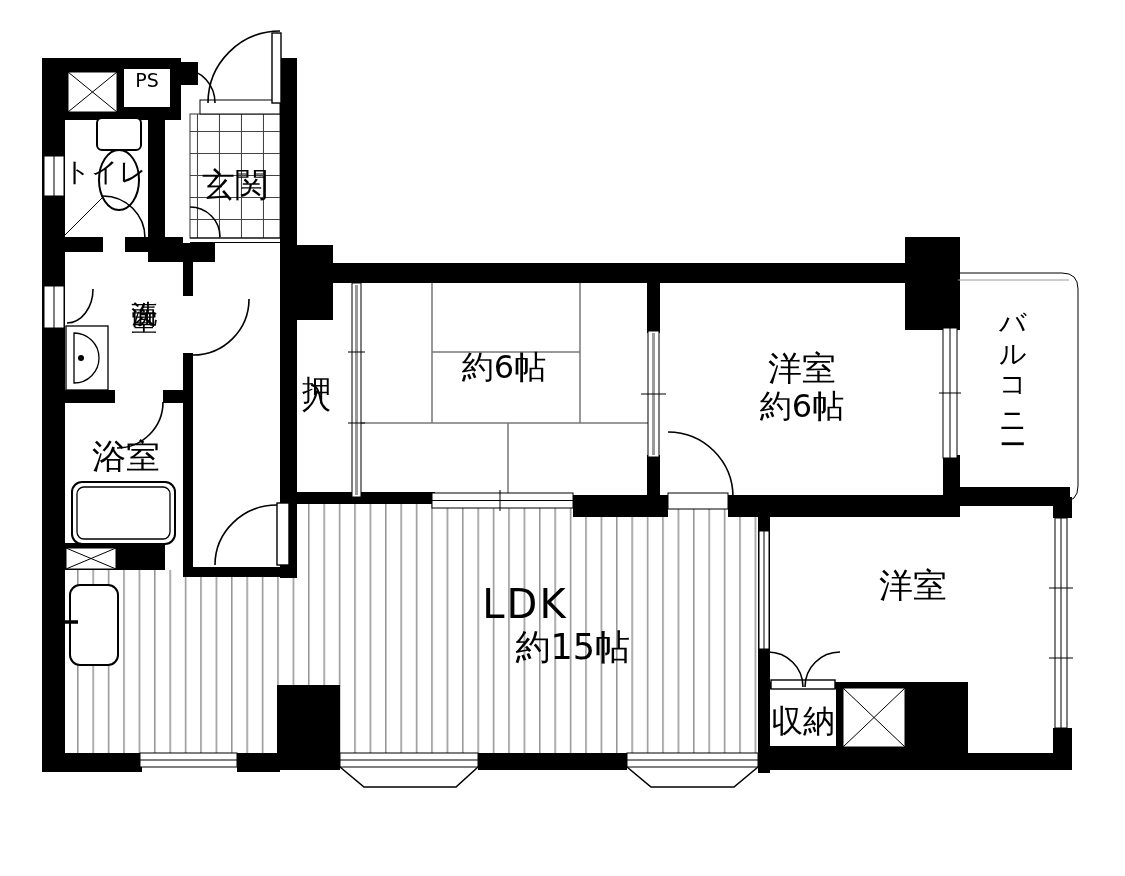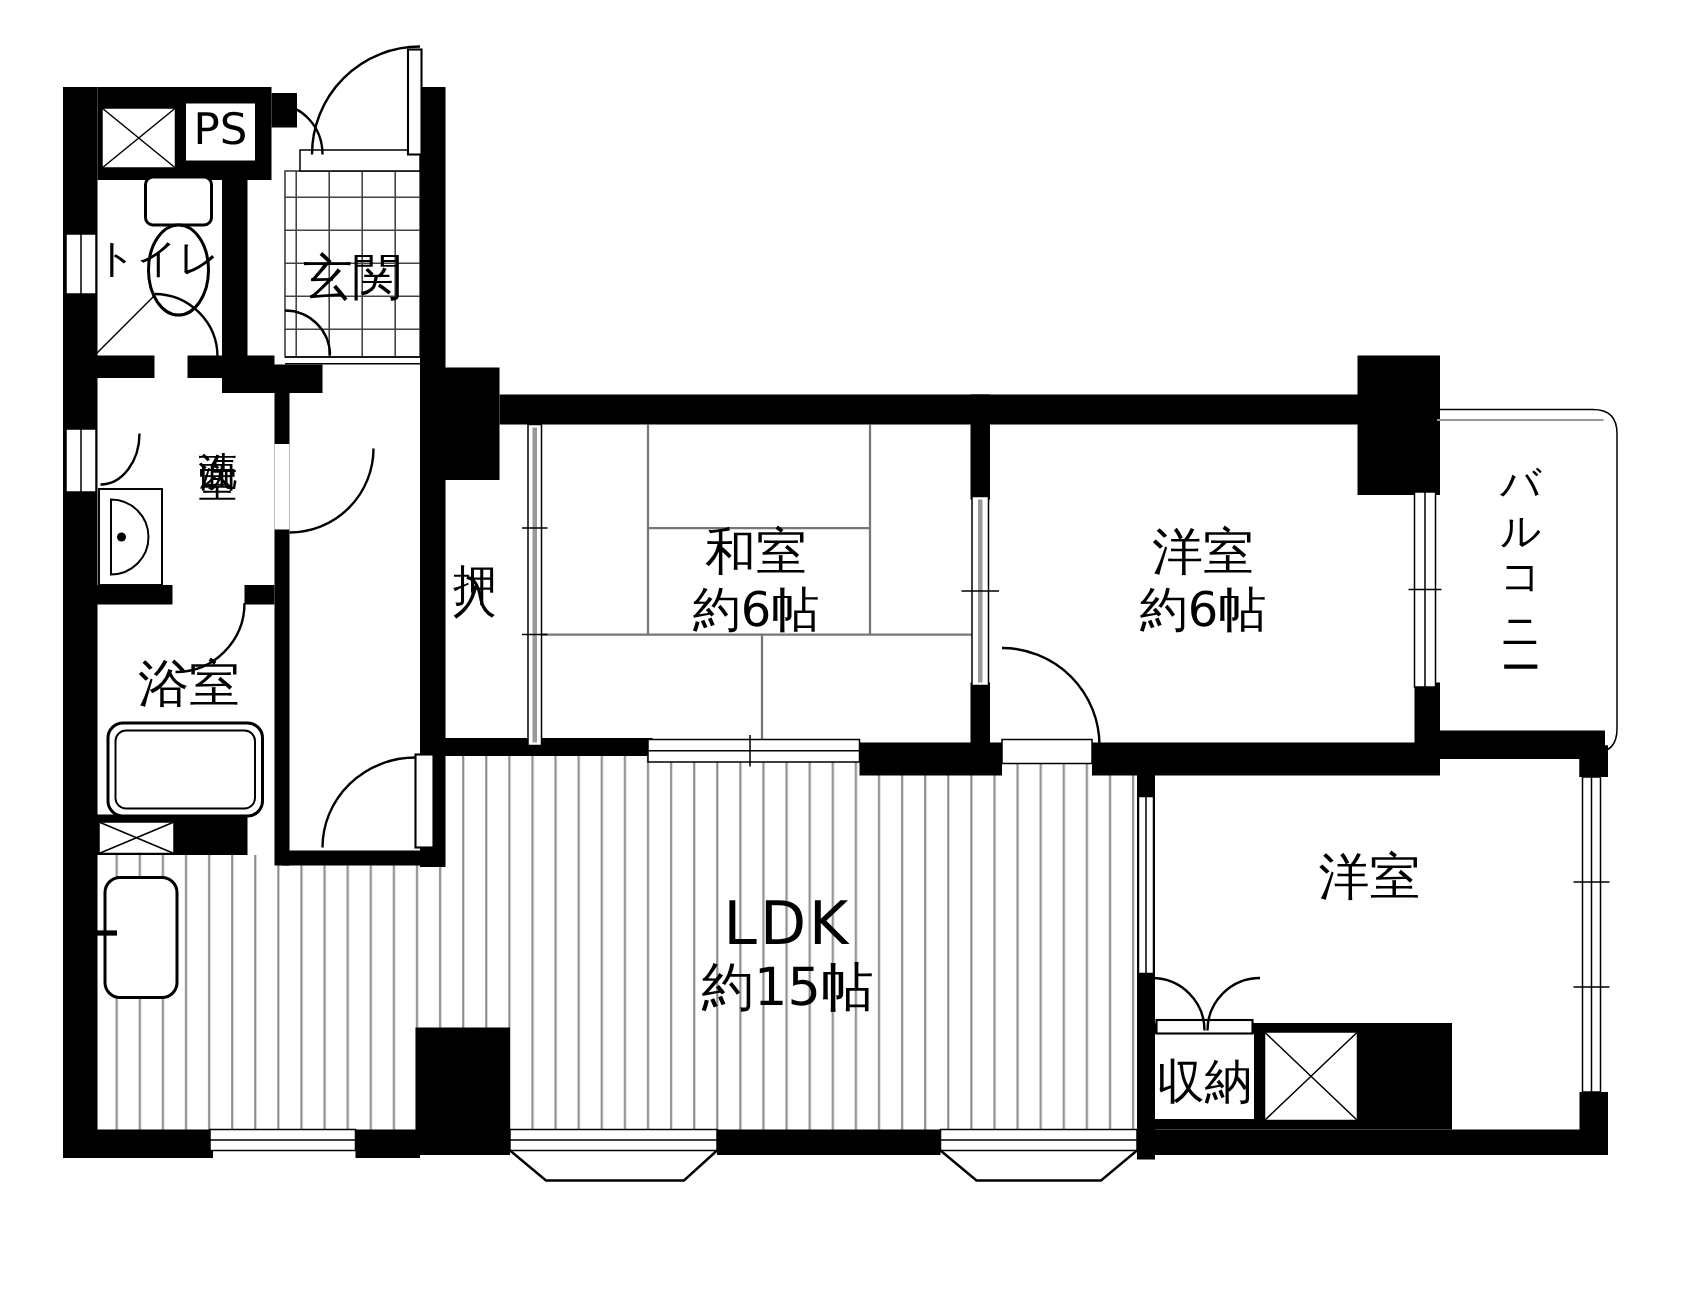--- a/index.html
+++ b/index.html
@@ -213,42 +213,41 @@
       <path class="arc" d="M277,505 A62 60 0 0 0 215,565"></path>
     </g>
     <path class="arc" d="M668,432 A65 65 0 0 1 733,497"></path>
     <g>
       <path class="arc" stroke-width="1.3" d="M768,652 A35 35 0 0 1 803,687"></path>
       <path class="arc" stroke-width="1.3" d="M840,652 A35 35 0 0 0 805,687"></path>
     </g>
   </g>
 </svg>
 
-  <div class="lbl center" style="left:123px;top:70px;width:48px;font-size:29px;">PS</div>
+  <div class="lbl center" style="left:123px;top:70px;width:48px;font-size:19px;">PS</div>
   <div class="lbl center" style="left:60px;top:157px;width:90px;font-size:27px;font-family:Liberation Serif, serif;">トイレ</div>
   <div class="lbl center" style="left:193px;top:166px;width:84px;font-size:33px;">玄関</div>
   <div class="lbl vert" style="left:129px;top:280px;font-size:26px;letter-spacing:3px;">洗面室</div>
   <div class="lbl center" style="left:84px;top:437px;width:84px;font-size:34px;">浴室</div>
   <div class="lbl vert" style="left:300px;top:353px;font-size:29px;letter-spacing:6px;">押入</div>
 
   <div class="lbl roomblock" style="left:404px;top:349px;width:200px;">
-    <div style="font-size:34px;">和室</div>
     <div style="font-size:32px;">約6帖</div>
   </div>
 
   <div class="lbl roomblock" style="left:702px;top:349px;width:200px;">
     <div style="font-size:34px;">洋室</div>
     <div style="font-size:32px;">約6帖</div>
   </div>
 
   <div class="lbl vert" style="left:997px;top:292px;font-size:27px;letter-spacing:4px;">バルコニー</div>
 
-  <div class="lbl roomblock" style="left:420px;top:582px;width:210px;margin-top:12px;">
+  <div class="lbl roomblock" style="left:420px;top:582px;width:210px;">
     <div style="font-size:40px;letter-spacing:2px;">LDK</div>
-    <div style="font-size:35px;">約15帖</div>
+    <div style="font-size:35px;text-align:right;">約15帖</div>
   </div>
 
   <div class="lbl roomblock" style="left:808px;top:566px;width:210px;">
     <div style="font-size:34px;">洋室</div>
   </div>
 
   <div class="lbl center" style="left:768px;top:703px;width:70px;font-size:32px;">収納</div>
 
 </div>
 

